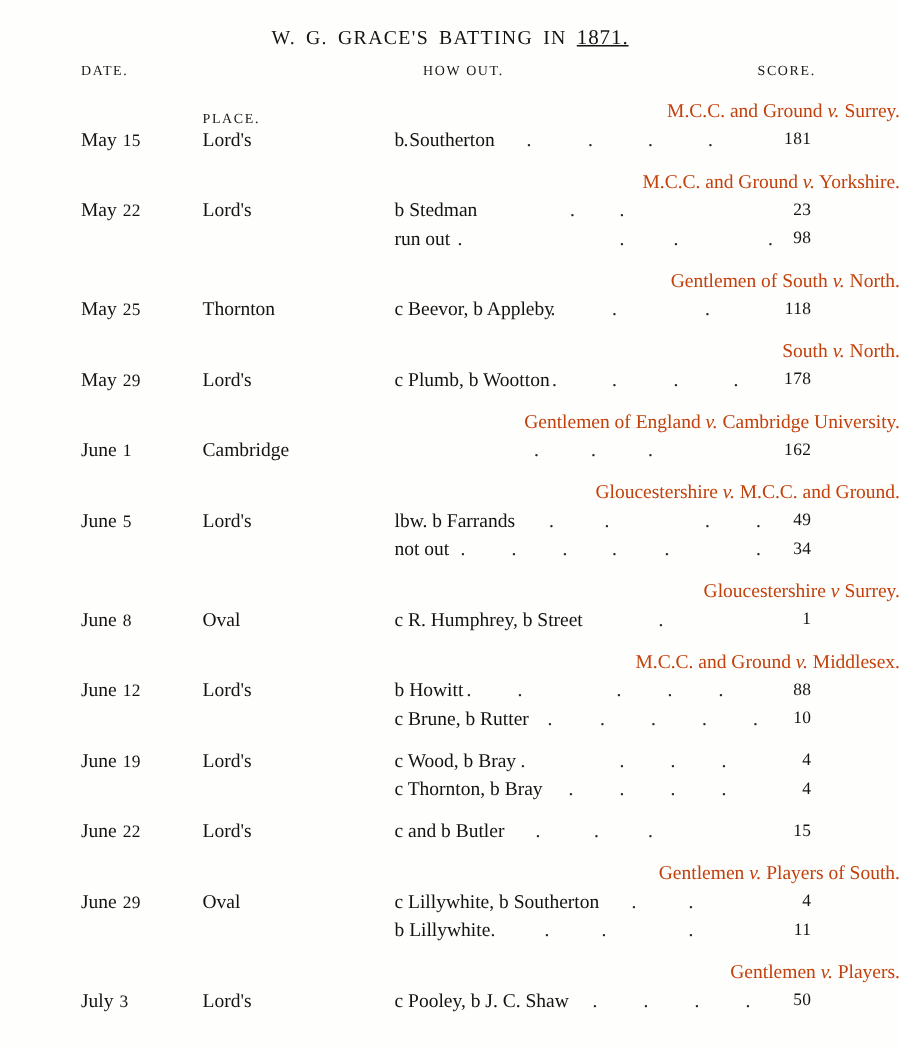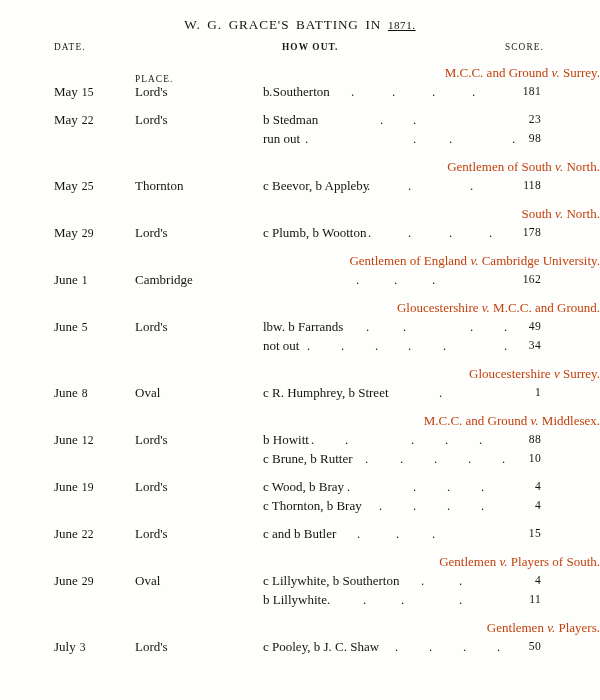--- a/index.html
+++ b/index.html
@@ -29,42 +29,42 @@
     text-align: center;
     font-size: 13.2px;
     letter-spacing: 0.9px;
     word-spacing: 2.5px;
     margin: 17px 0 0 0;
     padding: 0;
     font-weight: normal;
     color: #15130f;
   }
   .page-title .yr {
-    font-size: 11px;
+    font-size: 14px;
     letter-spacing: 0.6px;
     text-decoration: underline;
   }
 
   
   .col-head {
     position: relative;
     height: 16px;
     margin-top: 9px;
     font-size: 9.3px;
     letter-spacing: 1.1px;
     color: #1a1815;
   }
   .col-head span {
     position: absolute;
     top: 0;
     white-space: nowrap;
   }
   .ch-date  { left: 54px; }
   .ch-place { left: 135px; margin-top: 32px; }
-  .ch-how   { left: 282px; font-weight: bold; }
+  .ch-how   { left: 282px; }
   .ch-score { left: 505px; }
 
   
   .match {
     margin: 0;
     padding: 0;
   }
   .match-title {
     text-align: right;
     font-size: 13px;
@@ -142,20 +142,21 @@
           <span class="dot" style="left: 309px;">.</span>
           <span class="dot" style="left: 351px;">.</span>
           <span class="dot" style="left: 392px;">.</span>
           <span class="dot" style="left: 432px;">.</span>
           <span class="dot" style="left: 472px;">.</span>
           <span class="cell c-score">181</span>
         </div>
       </div>
       <div class="match">
         <div class="spacer-md"></div>
+        <div class="match-title"><span>M.C.C. and Ground </span><span class="vs">v.</span><span> Yorkshire.</span></div>
         <div class="inning">
           <span class="cell c-date"><span>May</span><span class="dnum">22</span></span>
           <span class="cell c-place">Lord's</span>
           <span class="cell c-how">b Stedman</span>
           <span class="dot" style="left: 380px;">.</span>
           <span class="dot" style="left: 413px;">.</span>
           <span class="cell c-score">23</span>
         </div>
         <div class="inning">
           <span class="cell c-how">run out</span>

